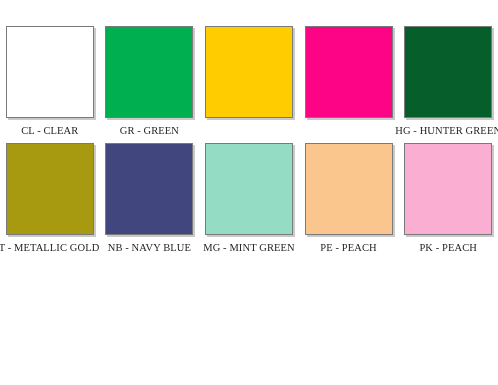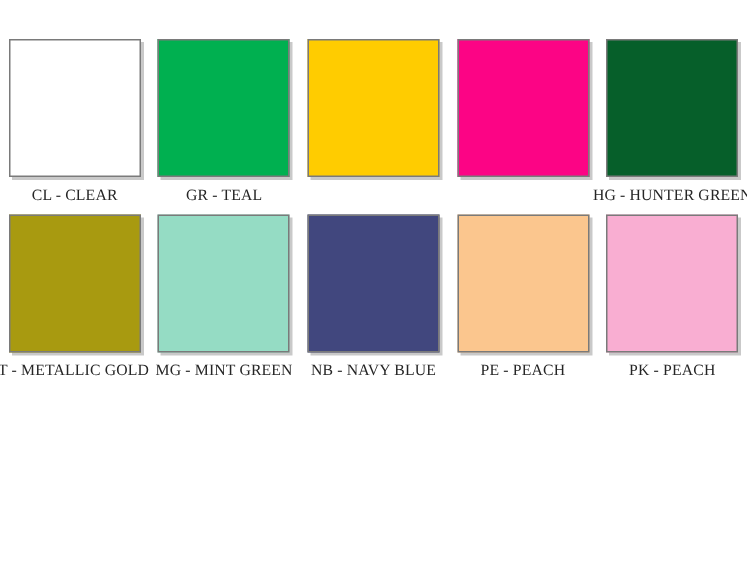--- a/index.html
+++ b/index.html
@@ -96,46 +96,46 @@
 
 <div id="swatch-sheet">
 
   <div class="swatch-row" id="row-1">
     <div class="swatch-cell">
       <div class="swatch-chip" style="background-color: rgb(255, 255, 255);"></div>
       <div class="swatch-label">CL - CLEAR</div>
     </div>
     <div class="swatch-cell">
       <div class="swatch-chip" style="background-color: rgb(0, 176, 80);"></div>
-      <div class="swatch-label">GR - TEAL</div>
+      <div class="swatch-label">GR - GREEN</div>
     </div>
     <div class="swatch-cell">
       <div class="swatch-chip" style="background-color: rgb(255, 204, 0);"></div>
     </div>
     <div class="swatch-cell">
       <div class="swatch-chip" style="background-color: rgb(252, 4, 133);"></div>
     </div>
     <div class="swatch-cell">
       <div class="swatch-chip" style="background-color: rgb(6, 95, 42);"></div>
       <div class="swatch-label">HG - HUNTER GREEN</div>
     </div>
   </div>
 
   <div class="swatch-row" id="row-2">
     <div class="swatch-cell">
       <div class="swatch-chip" style="background-color: rgb(168, 154, 16);"></div>
       <div class="swatch-label">MT - METALLIC GOLD</div>
     </div>
     <div class="swatch-cell">
+      <div class="swatch-chip" style="background-color: rgb(65, 71, 126);"></div>
+      <div class="swatch-label">NB - NAVY BLUE</div>
+    </div>
+    <div class="swatch-cell">
       <div class="swatch-chip" style="background-color: rgb(149, 220, 196);"></div>
       <div class="swatch-label">MG - MINT GREEN</div>
-    </div>
-    <div class="swatch-cell">
-      <div class="swatch-chip" style="background-color: rgb(65, 71, 126);"></div>
-      <div class="swatch-label">NB - NAVY BLUE</div>
     </div>
     <div class="swatch-cell">
       <div class="swatch-chip" style="background-color: rgb(251, 198, 142);"></div>
       <div class="swatch-label">PE - PEACH</div>
     </div>
     <div class="swatch-cell">
       <div class="swatch-chip" style="background-color: rgb(249, 174, 210);"></div>
       <div class="swatch-label">PK - PEACH</div>
     </div>
   </div>

